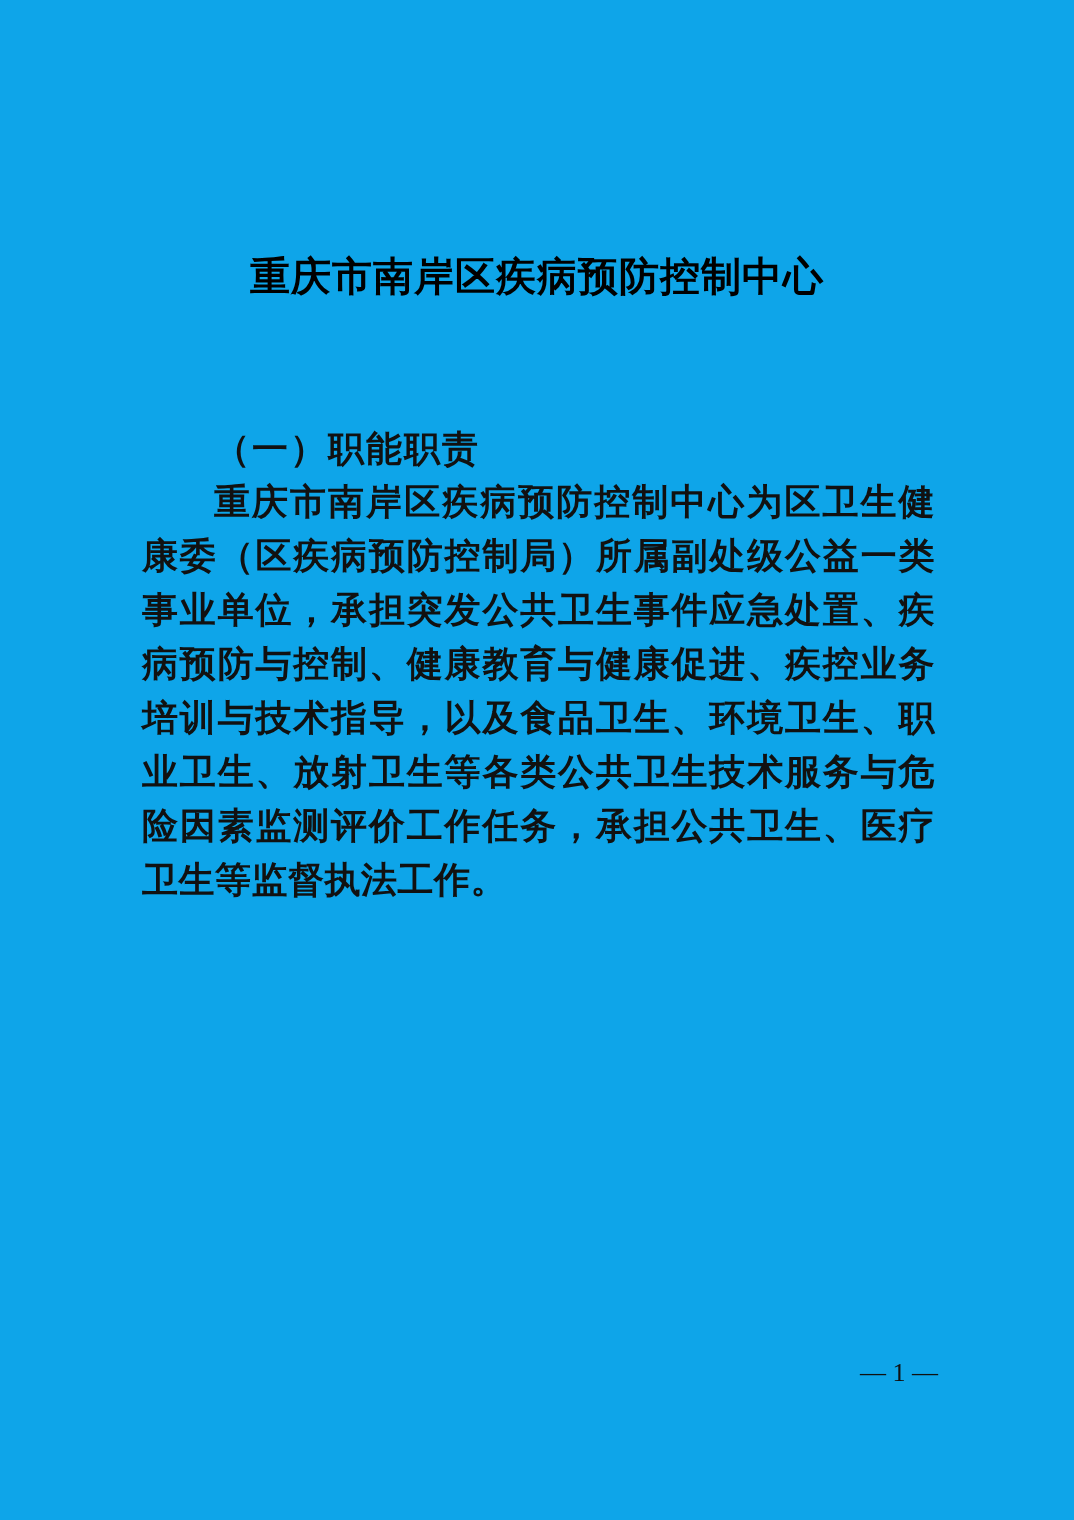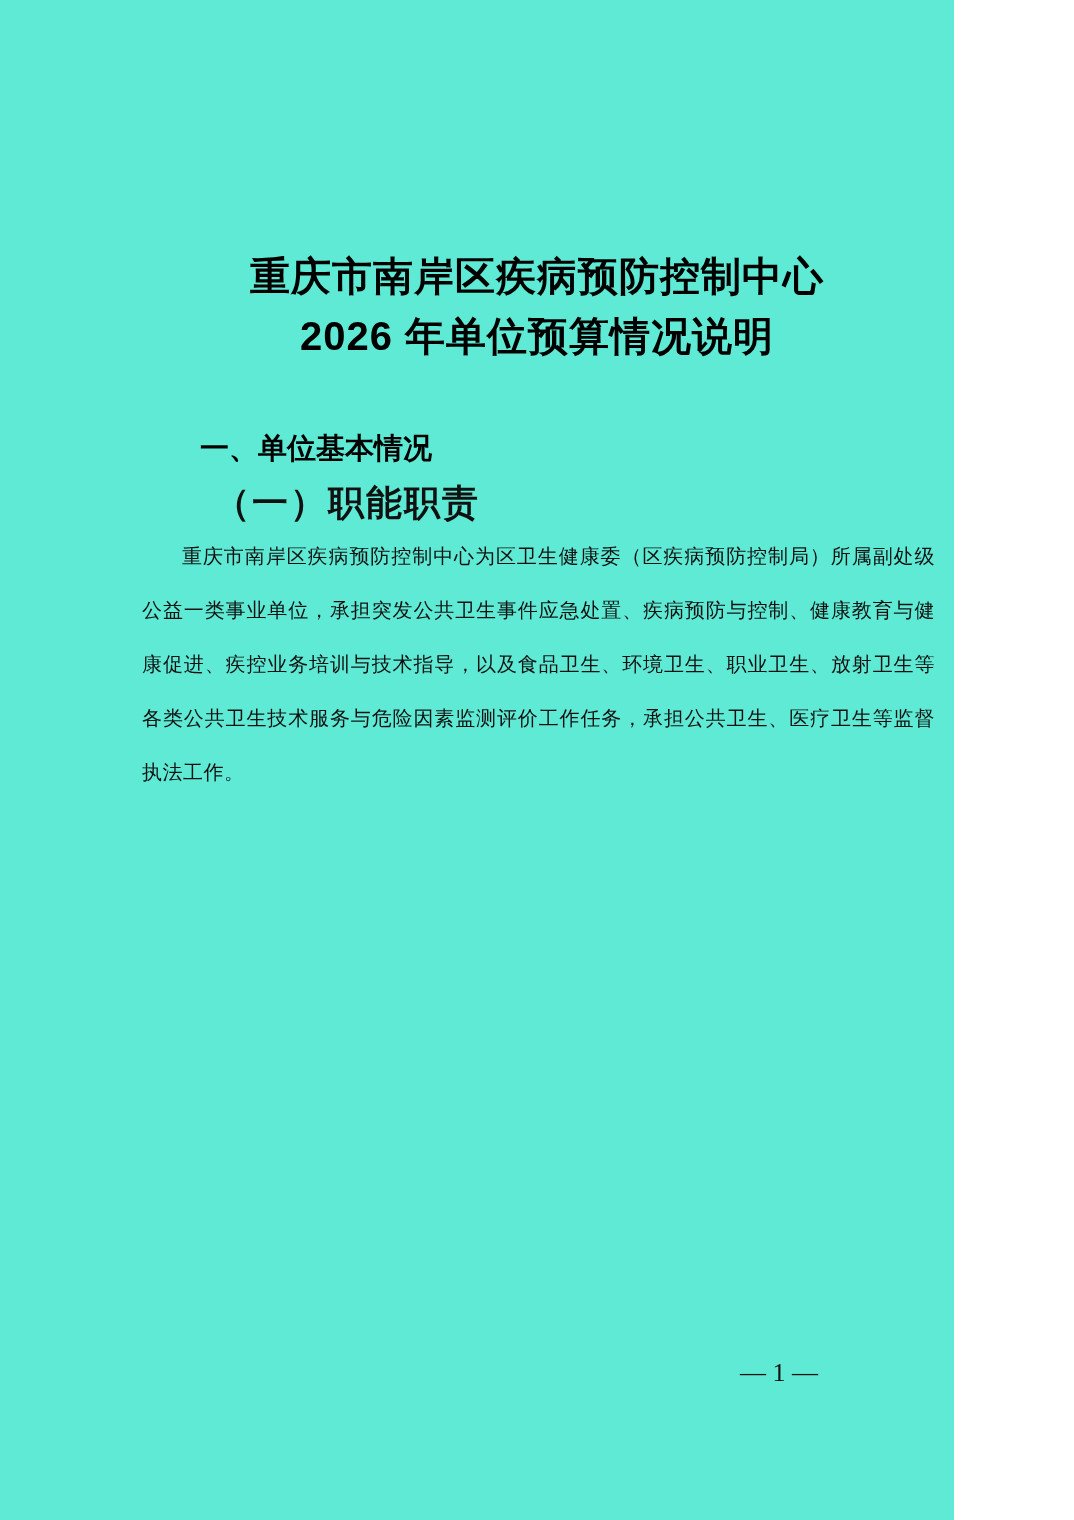--- a/index.html
+++ b/index.html
@@ -2,23 +2,23 @@
 <html><head>
 <meta charset="utf-8">
 <style>
   html, body {
     margin: 0;
     padding: 0;
     background: #ffffff;
   }
   .page {
     position: relative;
-    width: 954px;
+    width: 1074px;
     height: 1520px;
-    background: #5eead4;
+    background: #0ea5e9;
     color: #000000;
     overflow: hidden;
   }
   .doc-title {
     position: absolute;
     top: 246px;
     left: 0;
     width: 1074px;
     text-align: center;
     font-family: "Liberation Sans", sans-serif;
@@ -49,22 +49,22 @@
     font-weight: 700;
     font-size: 36px;
     line-height: 54px;
     text-indent: 2em;
     letter-spacing: 2px;
     color: #111111;
   }
   .body-para {
     margin: 0;
     font-family: "Liberation Serif", serif;
-    font-weight: 400;
-    font-size: 20px;
+    font-weight: 700;
+    font-size: 36px;
     line-height: 54px;
     text-align: justify;
     text-indent: 2em;
     letter-spacing: 0.5px;
     color: #111111;
   }
   .kaiti-lead {
     font-family: "DejaVu Serif", serif;
     color: #000000;
   }
@@ -78,26 +78,24 @@
     color: #111111;
   }
 </style>
 </head>
 <body>
 
 <div class="page">
 
   <header class="doc-title">
     <div class="title-line">重庆市南岸区疾病预防控制中心</div>
-    <div class="title-line">2026 年单位预算情况说明</div>
   </header>
 
   <main class="doc-body">
 
-    <h2 class="section-heading">一、单位基本情况</h2>
 
     <h3 class="sub-heading">（一）职能职责</h3>
 
     <p class="body-para">重庆市南岸区疾病预防控制中心为区卫生健康委（区疾病预防控制局）所属副处级公益一类事业单位，承担突发公共卫生事件应急处置、疾病预防与控制、健康教育与健康促进、疾控业务培训与技术指导，以及食品卫生、环境卫生、职业卫生、放射卫生等各类公共卫生技术服务与危险因素监测评价工作任务，承担公共卫生、医疗卫生等监督执法工作。</p>
 
 
 
 
 
   </main>

